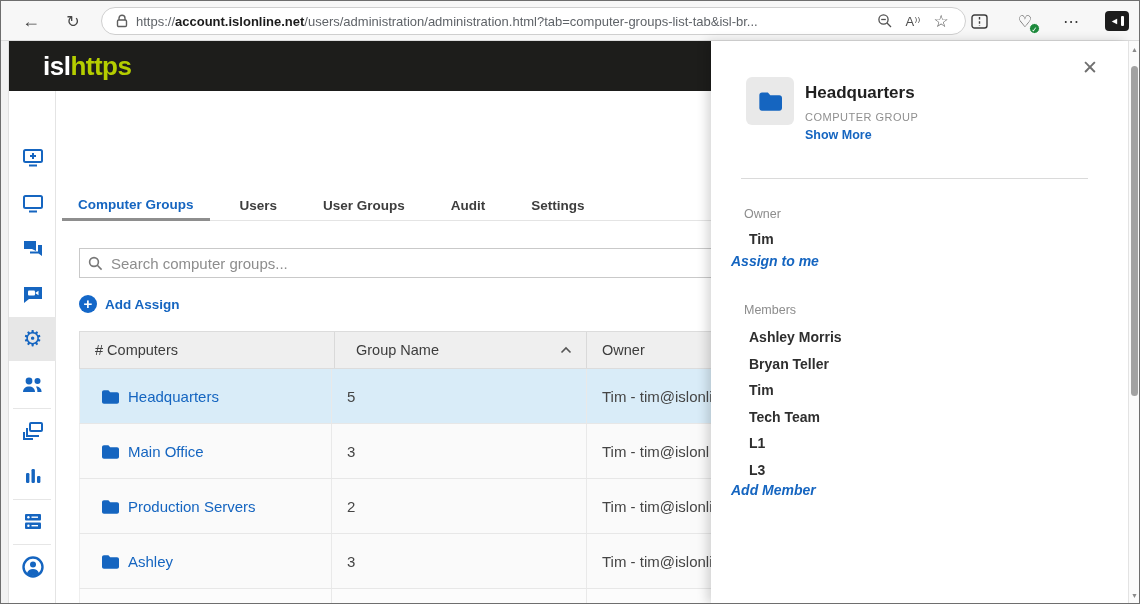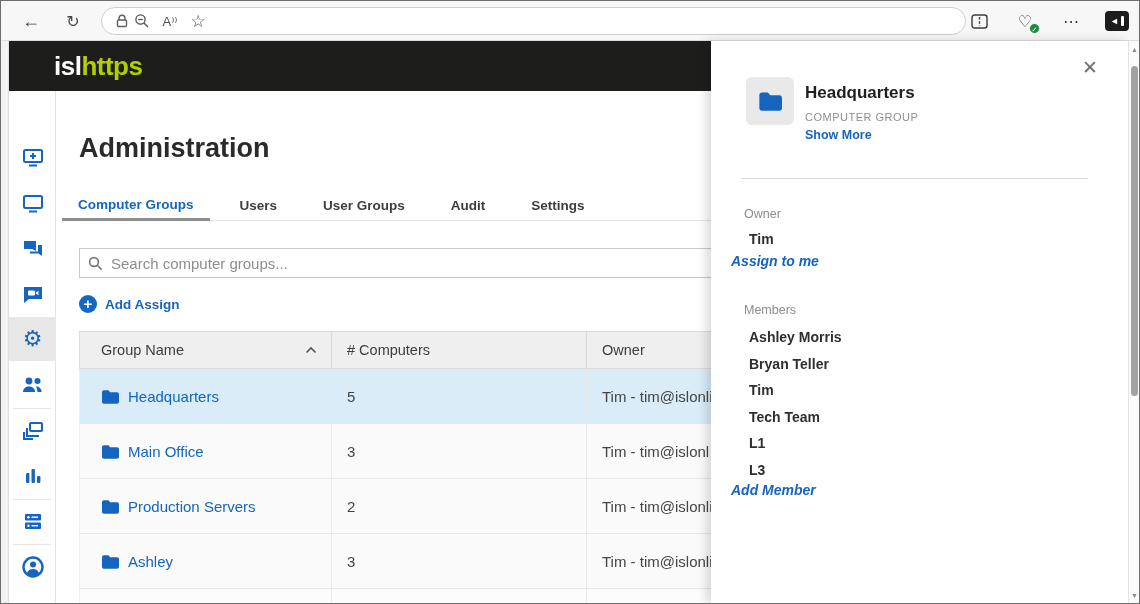--- a/index.html
+++ b/index.html
@@ -29,21 +29,21 @@
   .sb-toggle .bar { width:3px; height:10px; background:#fff; border-radius:1px; }
 
   
   .content { position:relative; height:562px; background:#fff; }
   .gutter { position:absolute; left:0; top:0; bottom:0; width:8px; background:#f2f2f2;
             border-right:1px solid #e0e0e0; }
   .page { position:absolute; left:8px; top:0; right:0; bottom:0; }
   .appbar { position:absolute; left:0; top:0; width:702px; height:50px; background:#1d1d1b;
             display:flex; align-items:center; padding-left:34px; }
   .logo { font-size:26px; font-weight:700; letter-spacing:-0.5px; }
-  .logo .p1 { color:#fff;margin-left:11px; } .logo .p2 { color:#b5ce00; }
+  .logo .p1 { color:#fff; } .logo .p2 { color:#b5ce00; }
 
   
   .sidebar { position:absolute; left:0; top:50px; width:47px; bottom:0; background:#fff;
              border-right:1px solid #e4e4e4; }
   .side-ico { position:absolute; left:0; width:47px; height:30px; display:flex; align-items:center;
               justify-content:center; color:#1565c0; cursor:pointer; }
   .side-active { position:absolute; left:0; width:47px; height:44px; background:#e7e7e7; }
   .side-div { position:absolute; left:4px; right:4px; height:1px; background:#e6e6e6; }
   .gear-glyph { font-size:22px; line-height:22px; }
 
@@ -116,20 +116,21 @@
   <div class="chrome">
     <div class="nav-ico back">←</div>
     <div class="nav-ico refresh">↻</div>
     <div class="pill">
       <span>
         <svg width="12" height="14" viewBox="0 0 12 14">
             <path d="M3 6V4.2C3 2.4 4.3 1.2 6 1.2s3 1.2 3 3V6" fill="none" stroke="#5f5f5f" stroke-width="1.4"></path>
             <rect x="1.5" y="6" width="9" height="6.5" rx="1.2" fill="none" stroke="#5f5f5f" stroke-width="1.4"></rect>
           </svg>
       </span>
+      <span class="url"><span>https://</span><span class="host">account.islonline.net</span><span>/users/administration/administration.html?tab=computer-groups-list-tab&amp;isl-br...</span></span>
       <span class="pill-ico">
         <svg width="16" height="16" viewBox="0 0 16 16">
             <circle cx="6.5" cy="6.5" r="4.6" fill="none" stroke="#4f4f4f" stroke-width="1.3"></circle>
             <line x1="4.2" y1="6.5" x2="8.8" y2="6.5" stroke="#4f4f4f" stroke-width="1.3"></line>
             <line x1="10" y1="10" x2="14" y2="14" stroke="#4f4f4f" stroke-width="1.3"></line>
           </svg>
       </span>
       <span class="pill-ico" style="font-size:13px;">A⁾⁾</span>
       <span class="pill-ico" style="font-size:17px;">☆</span>
     </div>
@@ -231,21 +232,20 @@
         <div class="side-ico" style="top:461px;">
           <svg width="22" height="22" viewBox="0 0 22 22">
               <circle cx="11" cy="11" r="9.5" fill="none" stroke="#1565c0" stroke-width="2.4"></circle>
               <circle cx="11" cy="8.5" r="3" fill="#1565c0"></circle>
               <path d="M4.8 17.5c1-3 3.4-4.4 6.2-4.4s5.2 1.4 6.2 4.4a9.5 9.5 0 0 1-12.4 0z" fill="#1565c0"></path>
             </svg>
         </div>
       </div>
 
       <div class="main">
-        <div class="page-title">Administration</div>
 
         <div class="tabs">
           <div class="tab active">Computer Groups</div>
           <div class="tab">Users</div>
           <div class="tab">User Groups</div>
           <div class="tab">Audit</div>
           <div class="tab">Settings</div>
         </div>
 
         <div class="searchbox">
@@ -258,31 +258,31 @@
           <input type="text" placeholder="Search computer groups..." style="">
         </div>
 
         <div class="addfilter">
           <span class="plus-circle">+</span>
           <span class="lbl">Add Assign</span>
         </div>
 
         <div class="table">
           <div class="thead">
+            <div class="th c2">
+                <span># Computers</span>
+              </div>
             <div class="th c1">
               <span>Group Name</span>
               <span class="sortchev">
                 <svg width="12" height="8" viewBox="0 0 12 8">
                     <path d="M1.5 6.5L6 2l4.5 4.5" fill="none" stroke="#555" stroke-width="1.6"></path>
                   </svg>
               </span>
             </div>
-            <div class="th c2">
-                <span># Computers</span>
-              </div>
             <div class="th c3">
                 <span>Owner</span>
               </div>
           </div>
 
           <div class="trow selected">
             <div class="td c1 grp">
               <span>
                   <svg width="18" height="15" viewBox="0 0 18 15">
                     <path d="M1 3.2C1 2 1.8 1.2 3 1.2h4.4l1.8 2h6.8c1.2 0 2 .8 2 2v7.6c0 1.2-.8 2-2 2H3c-1.2 0-2-.8-2-2z" fill="#1565c0"></path>

